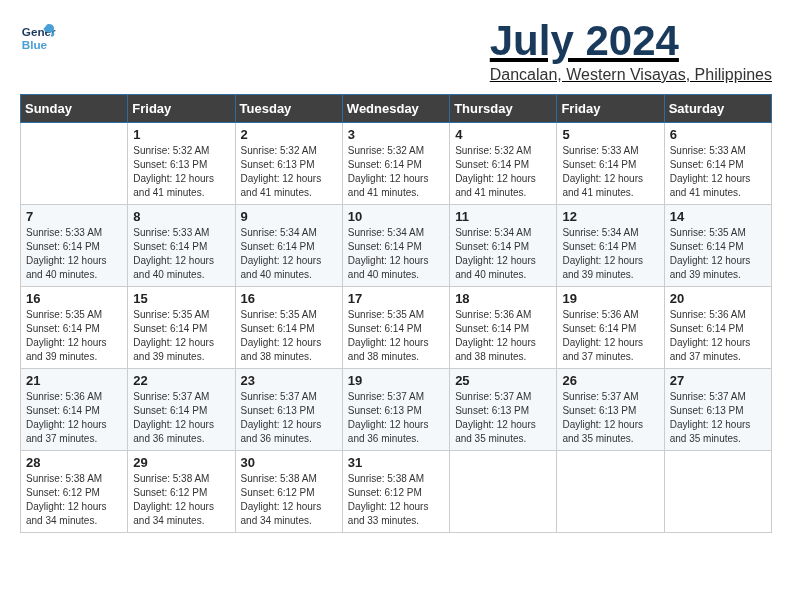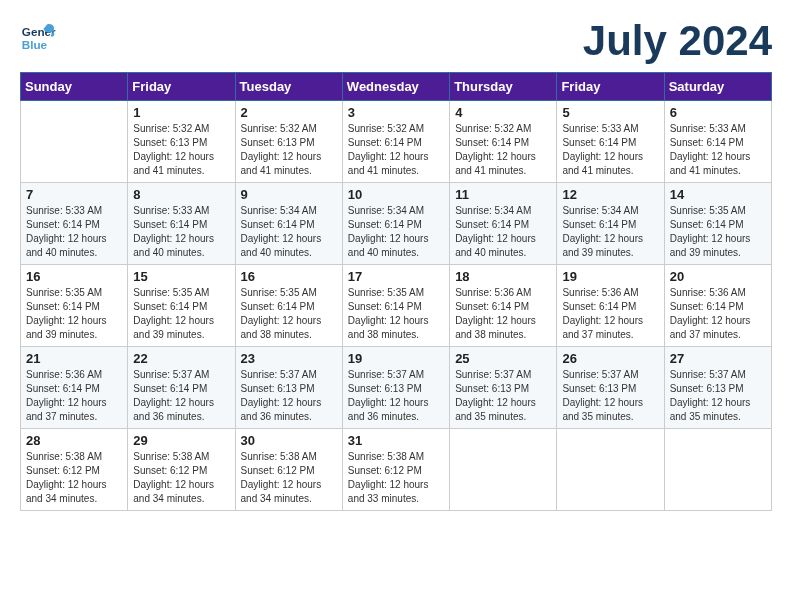--- a/index.html
+++ b/index.html
@@ -11,39 +11,40 @@
       padding: 20px;
     }
     .header-section {
       display: flex;
       justify-content: space-between;
       align-items: flex-start;
       margin-bottom: 10px;
     }
     .title-section {
       text-align: left;
+      text-decoration: underline;
     }
     .month-title {
       font-size: 42px;
       font-weight: bold;
       color: #1a3a5c;
       line-height: 1;
     }
     .location-title {
       font-size: 16px;
       color: #333;
       margin-top: 4px;
     }
     .calendar {
       width: 100%;
       border-collapse: collapse;
       font-size: 11px;
     }
     .calendar th {
-      background-color: #4c1d95;
+      background-color: #404040;
       color: #fff;
       padding: 6px 4px;
       text-align: left;
       font-size: 13px;
       font-weight: bold;
       border: 1px solid #2e6da4;
     }
     .calendar td {
       border: 1px solid #ccc;
       padding: 4px 5px;
@@ -88,20 +89,21 @@
   <div class="logo-wrapper">
     <svg class="logo-icon" viewBox="0 0 40 40">
       <text x="2" y="18" font-family="Arial" font-weight="bold" font-size="13" fill="#1a3a5c">General</text>
       <text x="2" y="32" font-family="Arial" font-weight="bold" font-size="13" fill="#4a9fd4">Blue</text>
       <path d="M30 5 C35 3, 40 8, 37 12 C34 16, 28 14, 26 10 Z" fill="#4a9fd4"></path>
       <path d="M37 12 C39 15, 38 20, 34 18 Z" fill="#4a9fd4"></path>
     </svg>
   </div>
   <div class="title-section">
     <div class="month-title">July 2024</div>
+    <div class="location-title">Dancalan, Western Visayas, Philippines</div>
   </div>
 </div>
 
 <table class="calendar">
   <thead>
     <tr>
     <th>Sunday</th>
         <th>Friday</th>
         <th>Tuesday</th>
         <th>Wednesday</th>

